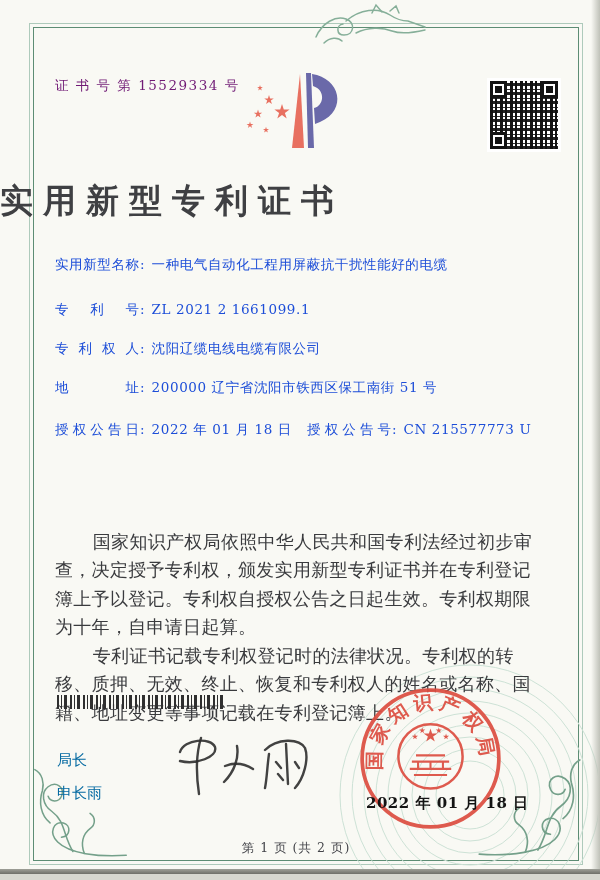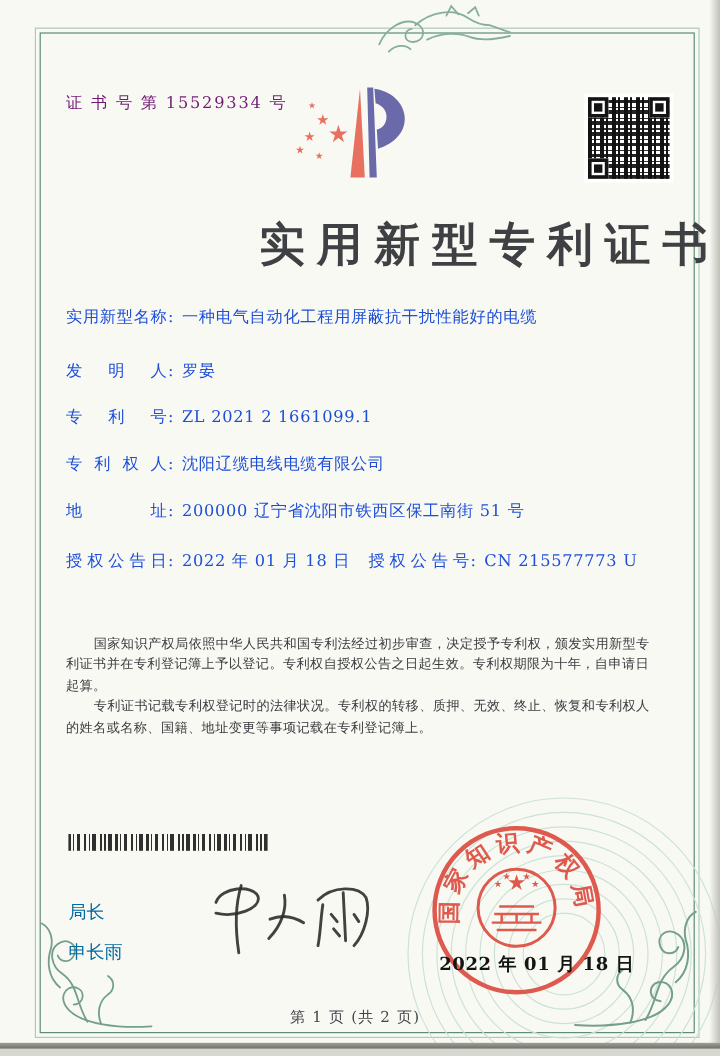--- a/index.html
+++ b/index.html
@@ -27,35 +27,35 @@
   .logo{position:absolute;left:236px;top:70px;}
   .qr{position:absolute;left:487px;top:78px;width:74px;height:74px;background:#fff;padding:3px;box-sizing:border-box;}
   .qr-noise{width:100%;height:100%;
     background:
       repeating-linear-gradient(0deg,rgba(17,17,17,.92) 0 3px,transparent 3px 5px,rgba(17,17,17,.85) 5px 6px,transparent 6px 9px),
       repeating-linear-gradient(90deg,#141414 0 3px,#ffffff 3px 5px,#141414 5px 7px,#ffffff 7px 10px);
   }
   .finder{position:absolute;width:17px;height:17px;border:3px solid #141414;background:#fff;box-sizing:border-box;}
   .finder>div{position:absolute;left:2px;top:2px;width:7px;height:7px;background:#141414;}
   .finder.tl{left:3px;top:3px;} .finder.tr{right:3px;top:3px;} .finder.bl{left:3px;bottom:3px;}
-  .title{position:absolute;left:0;top:179px;width:600px;text-align:right;
-    font-size:38px;font-weight:600;letter-spacing:10px;color:#3f4043;}
+  .title{position:absolute;left:0;top:179px;width:600px;text-align:left;
+    font-size:33px;font-weight:600;letter-spacing:10px;color:#3f4043;}
   
   .fields{position:absolute;left:55px;top:254px;width:498px;font-size:13.5px;color:#1d4ed8;}
   .frow{line-height:20px;margin-bottom:19px;white-space:nowrap;}
   .frow.first{margin-bottom:25px;}
   .frow.gap{margin-bottom:22px;}
   .flabel{display:inline-block;width:84px;text-align:justify;text-align-last:justify;vertical-align:top;}
   .fcolon{margin:0 7px 0 1px;}
   .fvalue{letter-spacing:.6px;}
   .grant{display:flex;}
   .fpair.left{width:252px;flex:none;}
   
   .paras{position:absolute;left:55px;top:528px;width:494px;}
-  .paras p{margin:0;font-size:11px;line-height:1.58;text-indent:2.1em;color:#3a3b3e;letter-spacing:.3px;}
+  .paras p{margin:0;font-size:18px;line-height:1.58;text-indent:2.1em;color:#3a3b3e;letter-spacing:.3px;}
   
   .barcode{position:absolute;left:57px;top:695px;width:166px;height:14px;
     background:repeating-linear-gradient(90deg,#2f2f2f 0 2px,transparent 2px 4px,#2f2f2f 4px 5px,transparent 5px 7px,#2f2f2f 7px 10px,transparent 10px 13px);}
   
   .director{position:absolute;left:57px;top:744px;font-size:15px;line-height:33px;color:#0369a1;}
   .signature{position:absolute;left:165px;top:726px;}
   .signature path{fill:none;stroke:#2e2e2e;stroke-width:2.4;stroke-linecap:round;stroke-linejoin:round;opacity:.9;}
   .seal{position:absolute;left:358px;top:686px;opacity:.93;}
   .seal-date{position:absolute;left:366px;top:794px;font-size:15px;font-weight:600;color:#141414;letter-spacing:.5px;z-index:5;}
   .footer{position:absolute;left:0;top:840px;width:592px;text-align:center;font-size:12.5px;letter-spacing:1px;color:#44454a;}
@@ -130,23 +130,20 @@
     <div class="finder bl">
         <div></div>
       </div>
   </div>
 
   <div class="title">实用新型专利证书</div>
 
   <div class="fields">
     <div class="frow first">
       <span class="flabel">实用新型名称</span><span class="fcolon">:</span><span class="fvalue">一种电气自动化工程用屏蔽抗干扰性能好的电缆</span>
-    </div>
-    <div class="frow">
-      <span class="flabel">发明人</span><span class="fcolon">:</span><span class="fvalue">罗晏</span>
     </div>
     <div class="frow">
       <span class="flabel">专利号</span><span class="fcolon">:</span><span class="fvalue">ZL 2021 2 1661099.1</span>
     </div>
     <div class="frow">
       <span class="flabel">专利权人</span><span class="fcolon">:</span><span class="fvalue">沈阳辽缆电线电缆有限公司</span>
     </div>
     <div class="frow gap">
       <span class="flabel">地址</span><span class="fcolon">:</span><span class="fvalue">200000 辽宁省沈阳市铁西区保工南街 51 号</span>
     </div>

